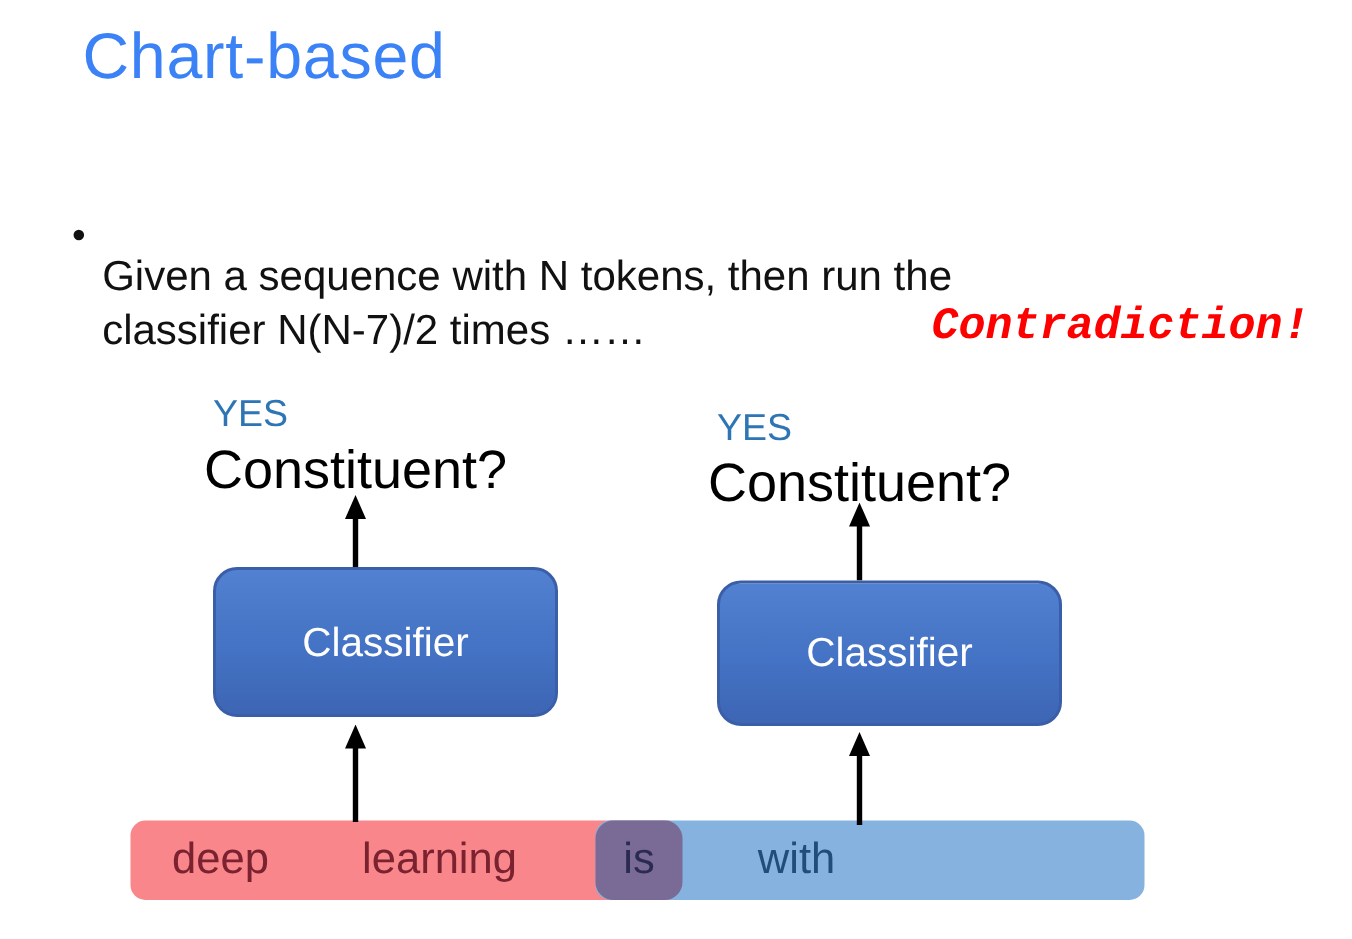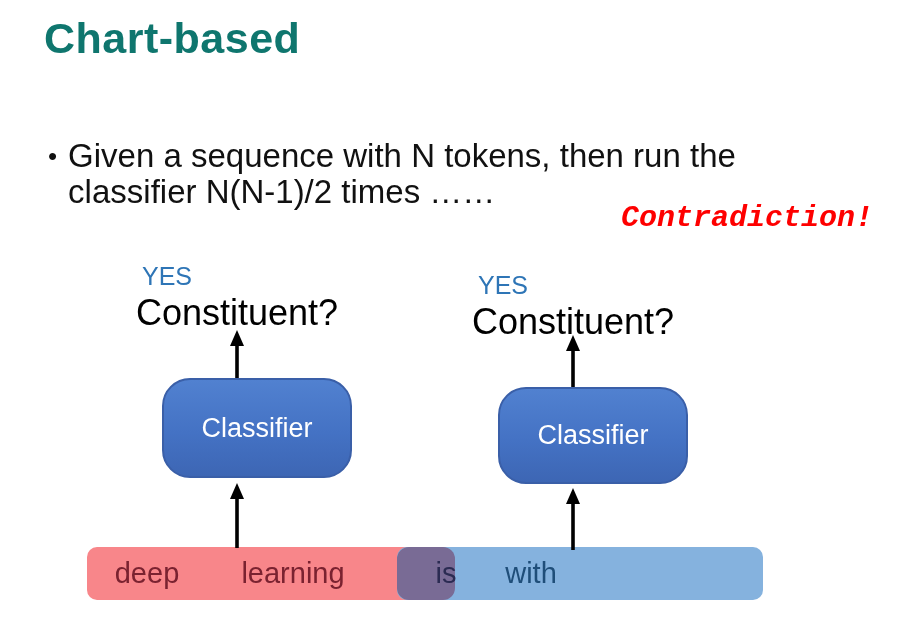--- a/index.html
+++ b/index.html
@@ -9,42 +9,42 @@
   .slide {
     position: relative;
     width: 901px;
     height: 626px;
     background: #ffffff;
     overflow: hidden;
   }
 
   .title {
     position: absolute;
-    left: 44px;
+    left: 55px;
     top: 14px;
     font-size: 43px;
-    font-weight: 700;
+    font-weight: 400;
     letter-spacing: 0.5px;
-    color: #0f766e;
+    color: #3b82f6;
   }
 
   .bullet {
     position: absolute;
     left: 48px;
     top: 138px;
     display: flex;
     align-items: flex-start;
     color: #111111;
   }
   .bullet-glyph {
     font-size: 26px;
     line-height: 36px;
     margin-right: 11px;
   }
-  .bullet-lines { font-size: 33px; line-height: 36px; }
+  .bullet-lines { font-size: 28px; line-height: 36px; margin-top: 28px; }
 
   .contradiction {
     position: absolute;
     left: 621px;
     top: 201px;
     font-size: 30px;
     font-weight: bold;
     font-style: italic;
     color: var(--annotation-red, #fe0000);
     font-family: Liberation Mono, monospace;
@@ -65,30 +65,29 @@
     width: 230px;
     text-align: center;
     font-size: 36px;
     color: #000000;
   }
   .q-left  { left: 122px; top: 292px; }
   .q-right { left: 458px; top: 301px; }
 
   .classifier-box {
     position: absolute;
-    width: 190px;
+    width: 230px;
     display: flex;
     align-items: center;
     justify-content: center;
     background: linear-gradient(180deg, #5181d0 0%, #4472c4 55%, #3d66b4 100%);
     border: 2px solid var(--classifier-border, #3a5fa8);
-    border-radius: 28px;
+    border-radius: 16px;
     color: #ffffff;
     font-size: 27px;
-    margin-left: 20px;
   }
   .box-left  { left: 142px; top: 378px; height: 100px; }
   .box-right { left: 478px; top: 387px; height: 97px; }
 
   .arrow { position: absolute; z-index: 3; }
 
   .token-span {
     position: absolute;
     top: 547px;
     height: 53px;
@@ -114,39 +113,39 @@
   .token {
     position: absolute;
     top: 557px;
     transform: translateX(-50%);
     font-size: 29px;
     z-index: 4;
     white-space: nowrap;
   }
   .tok-red  { color: var(--token-red-text, #7a2230); }
   .tok-blue { color: var(--token-blue-text, #1f4e79); }
-  .tok-mid  { color: var(--token-overlap-text, #2b2b52); margin-left: 20px; }
+  .tok-mid  { color: var(--token-overlap-text, #2b2b52); }
   .t-deep     { left: 147px; }
   .t-learning { left: 293px; }
   .t-is       { left: 426px; }
   .t-very     { left: 531px; }
   .t-powerful { left: 686px; }
 </style>
 </head>
 <body>
 
 <div class="slide">
 
   <h1 class="title">Chart-based</h1>
 
   <div class="bullet">
     <span class="bullet-glyph">•</span>
     <div class="bullet-lines">
       <div>Given a sequence with N tokens, then run the</div>
-      <div>classifier N(N-1)/2 times ……</div>
+      <div>classifier N(N-7)/2 times ……</div>
     </div>
   </div>
 
   <div class="contradiction">Contradiction!</div>
 
   <div class="yes-label yes-left">YES</div>
   <div class="question-label q-left">Constituent?</div>
 
   <svg class="arrow" style="left:228px; top:330px;" width="18" height="48">
     <line x1="9" y1="48" x2="9" y2="10" stroke="#000" stroke-width="3.6"></line>

